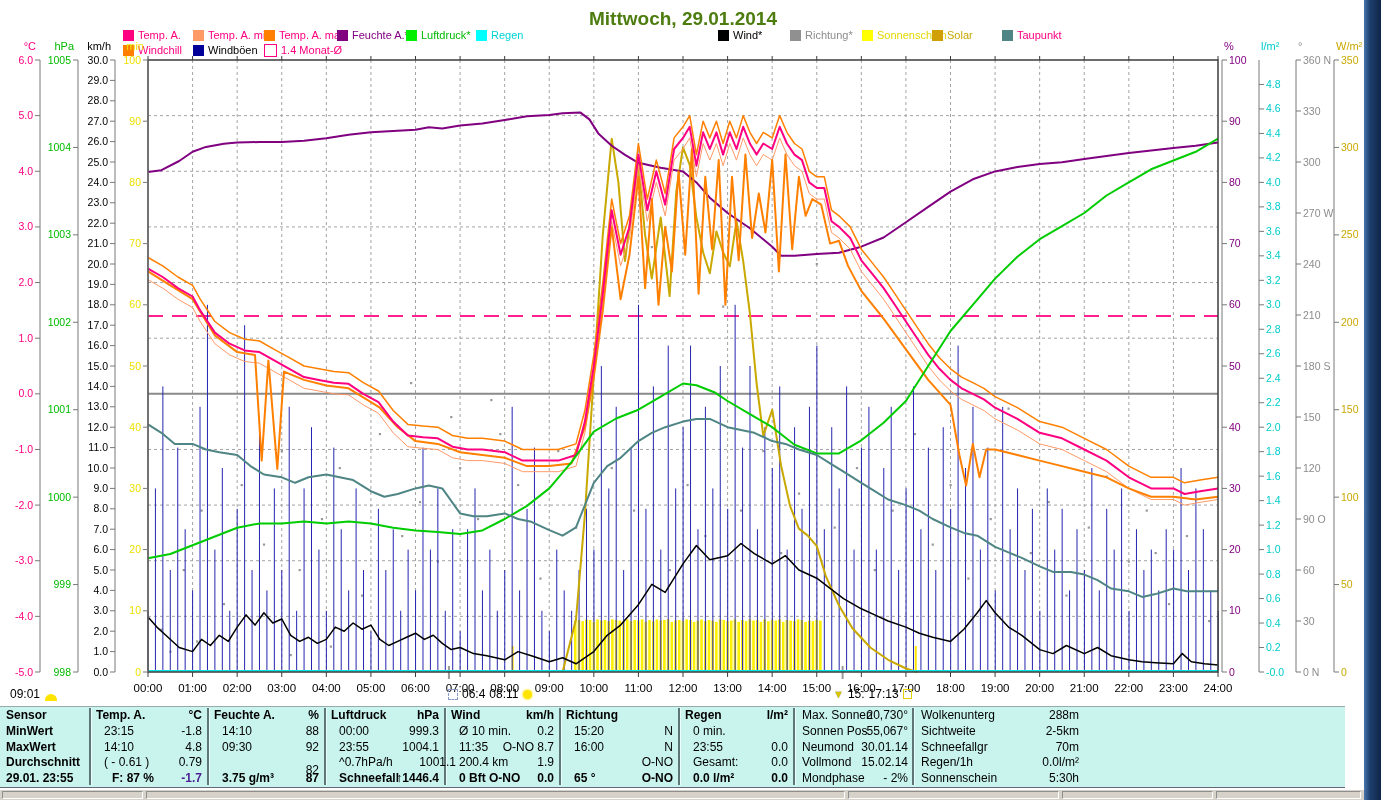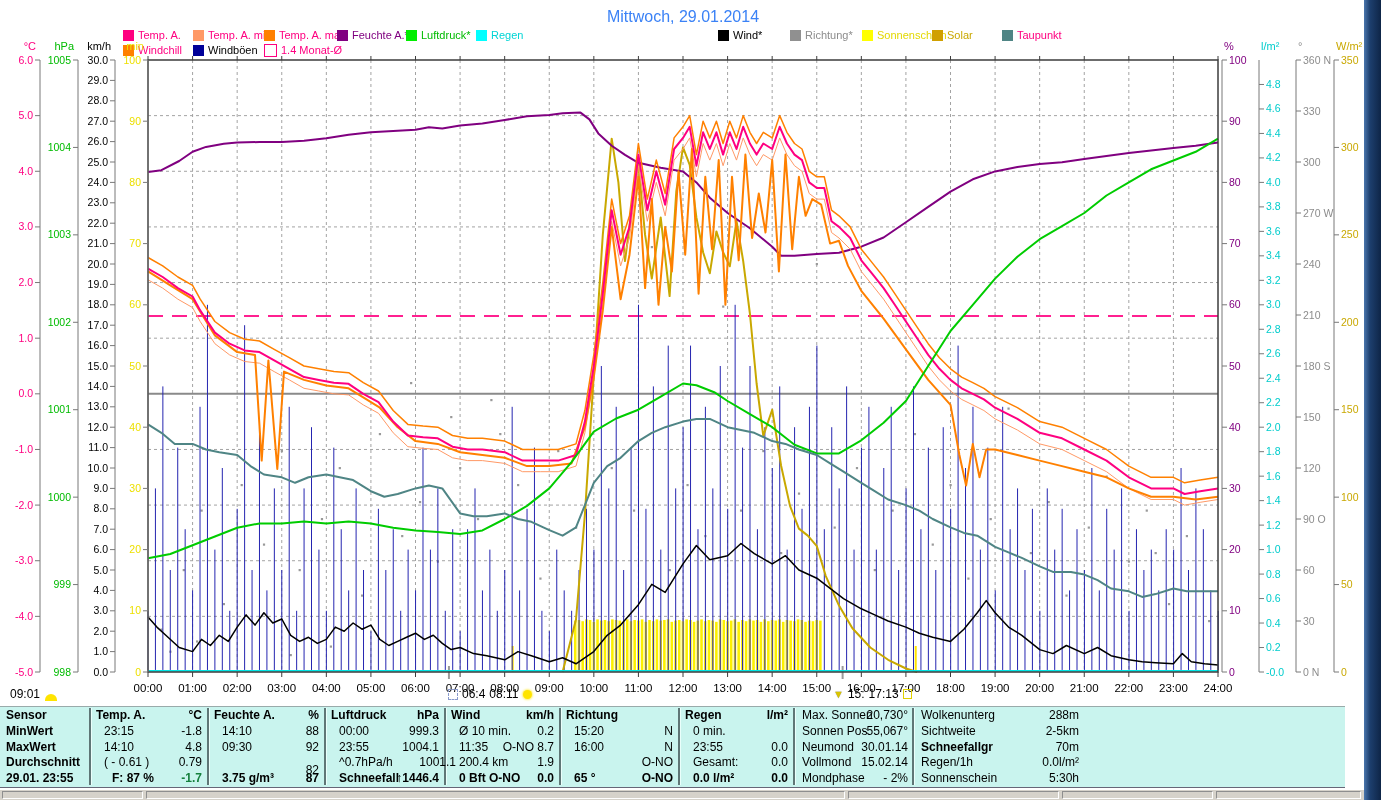--- a/index.html
+++ b/index.html
@@ -1,19 +1,19 @@
 <!DOCTYPE html>
 <html><head>
 <meta charset="utf-8">
 <style>
   html,body{margin:0;padding:0;background:#fff;}
   #screen{position:relative;width:1381px;height:800px;background:#ffffff;overflow:hidden;
           font-family:"Liberation Sans", sans-serif;-webkit-font-smoothing:none;}
   .abs{position:absolute;}
-  #title{top:8px;left:683px;transform:translateX(-50%);font-size:16px;color:#3b82f6;white-space:nowrap;}
+  #title{top:8px;left:683px;transform:translateX(-50%);font-size:19px;color:#4d7c0f;white-space:nowrap;font-weight:bold;}
   .leg-item{position:absolute;height:12px;display:flex;align-items:center;gap:4px;font-size:11px;white-space:nowrap;}
   .leg-box{width:11px;height:11px;flex:0 0 auto;}
   svg text{font-family:"Liberation Sans", sans-serif;}
   #corner-time{top:687px;left:10px;font-size:12px;color:#000;display:flex;align-items:flex-end;gap:5px;}
   .sun-mound{width:12px;height:7px;background:#ffe400;border-radius:7px 7px 0 0;display:inline-block;}
   .annot{position:absolute;top:687px;font-size:12px;color:#000;display:flex;align-items:center;gap:4px;white-space:nowrap;}
   .dashed-sq{width:8px;height:9px;border:1px dashed #8899cc;display:inline-block;}
   .sun-dot{width:9px;height:9px;border-radius:50%;background:#ffe400;box-shadow:0 0 2px 1px #fff176;display:inline-block;}
   .dn-arrow{color:#d9c400;font-size:11px;line-height:9px;text-shadow:0 0 1px #7a88c8;}
   .sq-outline{width:7px;height:8px;border:1px solid #e0d000;display:inline-block;}
@@ -795,21 +795,21 @@
       <div class="tcell" style="top: 771.2px; left: 6px; font-weight: bold;">29.01. 23:55</div>
       <div class="tcell" style="top: 708px; left: 96px; font-weight: bold;">Temp. A.</div>
       <div class="tcell" style="top: 708px; left: 0px; width: 202px; text-align: right; font-weight: bold;">°C</div>
       <div class="tcell" style="top: 723.8px; left: 104px;">23:15</div>
       <div class="tcell" style="top: 723.8px; left: 0px; width: 202px; text-align: right;">-1.8</div>
       <div class="tcell" style="top: 739.6px; left: 104px;">14:10</div>
       <div class="tcell" style="top: 739.6px; left: 0px; width: 202px; text-align: right;">4.8</div>
       <div class="tcell" style="top: 755.4px; left: 104px;">( - 0.61 )</div>
       <div class="tcell" style="top: 755.4px; left: 0px; width: 202px; text-align: right;">0.79</div>
       <div class="tcell" style="top: 771.2px; left: 112px; font-weight: bold;">F: 87 %</div>
-      <div class="tcell" style="top: 771.2px; left: 0px; width: 202px; text-align: right; font-weight: bold; color: #15803d;">-1.7</div>
+      <div class="tcell" style="top: 771.2px; left: 0px; width: 202px; text-align: right; font-weight: bold; color: #4c1d95;">-1.7</div>
       <div class="tcell" style="top: 708px; left: 214px; font-weight: bold;">Feuchte A.</div>
       <div class="tcell" style="top: 708px; left: 0px; width: 319px; text-align: right; font-weight: bold;">%</div>
       <div class="tcell" style="top: 723.8px; left: 222px;">14:10</div>
       <div class="tcell" style="top: 723.8px; left: 0px; width: 319px; text-align: right;">88</div>
       <div class="tcell" style="top: 739.6px; left: 222px;">09:30</div>
       <div class="tcell" style="top: 739.6px; left: 0px; width: 319px; text-align: right;">92</div>
       <div class="tcell" style="top: 755.4px; left: 0px; width: 319px; text-align: right; margin-top: 8px;">82</div>
       <div class="tcell" style="top: 771.2px; left: 222px; font-weight: bold;">3.75 g/m³</div>
       <div class="tcell" style="top: 771.2px; left: 0px; width: 319px; text-align: right; font-weight: bold;">87</div>
       <div class="tcell" style="top: 708px; left: 331px; font-weight: bold;">Luftdruck</div>
@@ -856,21 +856,21 @@
       <div class="tcell" style="top: 739.6px; left: 802px;">Neumond</div>
       <div class="tcell" style="top: 739.6px; left: 0px; width: 908px; text-align: right;">30.01.14</div>
       <div class="tcell" style="top: 755.4px; left: 802px;">Vollmond</div>
       <div class="tcell" style="top: 755.4px; left: 0px; width: 908px; text-align: right;">15.02.14</div>
       <div class="tcell" style="top: 771.2px; left: 802px;">Mondphase</div>
       <div class="tcell" style="top: 771.2px; left: 0px; width: 908px; text-align: right;">- 2%</div>
       <div class="tcell" style="top: 708px; left: 921px;">Wolkenunterg</div>
       <div class="tcell" style="top: 708px; left: 0px; width: 1079px; text-align: right;">288m</div>
       <div class="tcell" style="top: 723.8px; left: 921px;">Sichtweite</div>
       <div class="tcell" style="top: 723.8px; left: 0px; width: 1079px; text-align: right;">2-5km</div>
-      <div class="tcell" style="top: 739.6px; left: 921px; font-weight: bold;">Schneefallgr</div>
+      <div class="tcell" style="top: 739.6px; left: 921px;">Schneefallgr</div>
       <div class="tcell" style="top: 739.6px; left: 0px; width: 1079px; text-align: right;">70m</div>
       <div class="tcell" style="top: 755.4px; left: 921px;">Regen/1h</div>
       <div class="tcell" style="top: 755.4px; left: 0px; width: 1079px; text-align: right;">0.0l/m²</div>
       <div class="tcell" style="top: 771.2px; left: 921px;">Sonnenschein</div>
       <div class="tcell" style="top: 771.2px; left: 0px; width: 1079px; text-align: right;">5:30h</div>
     </div>
 
   <div id="statusbar" class="abs"></div>
   <div id="statusbar-segs">
       <div class="sseg" style="left: 2px; width: 141px;"></div>

